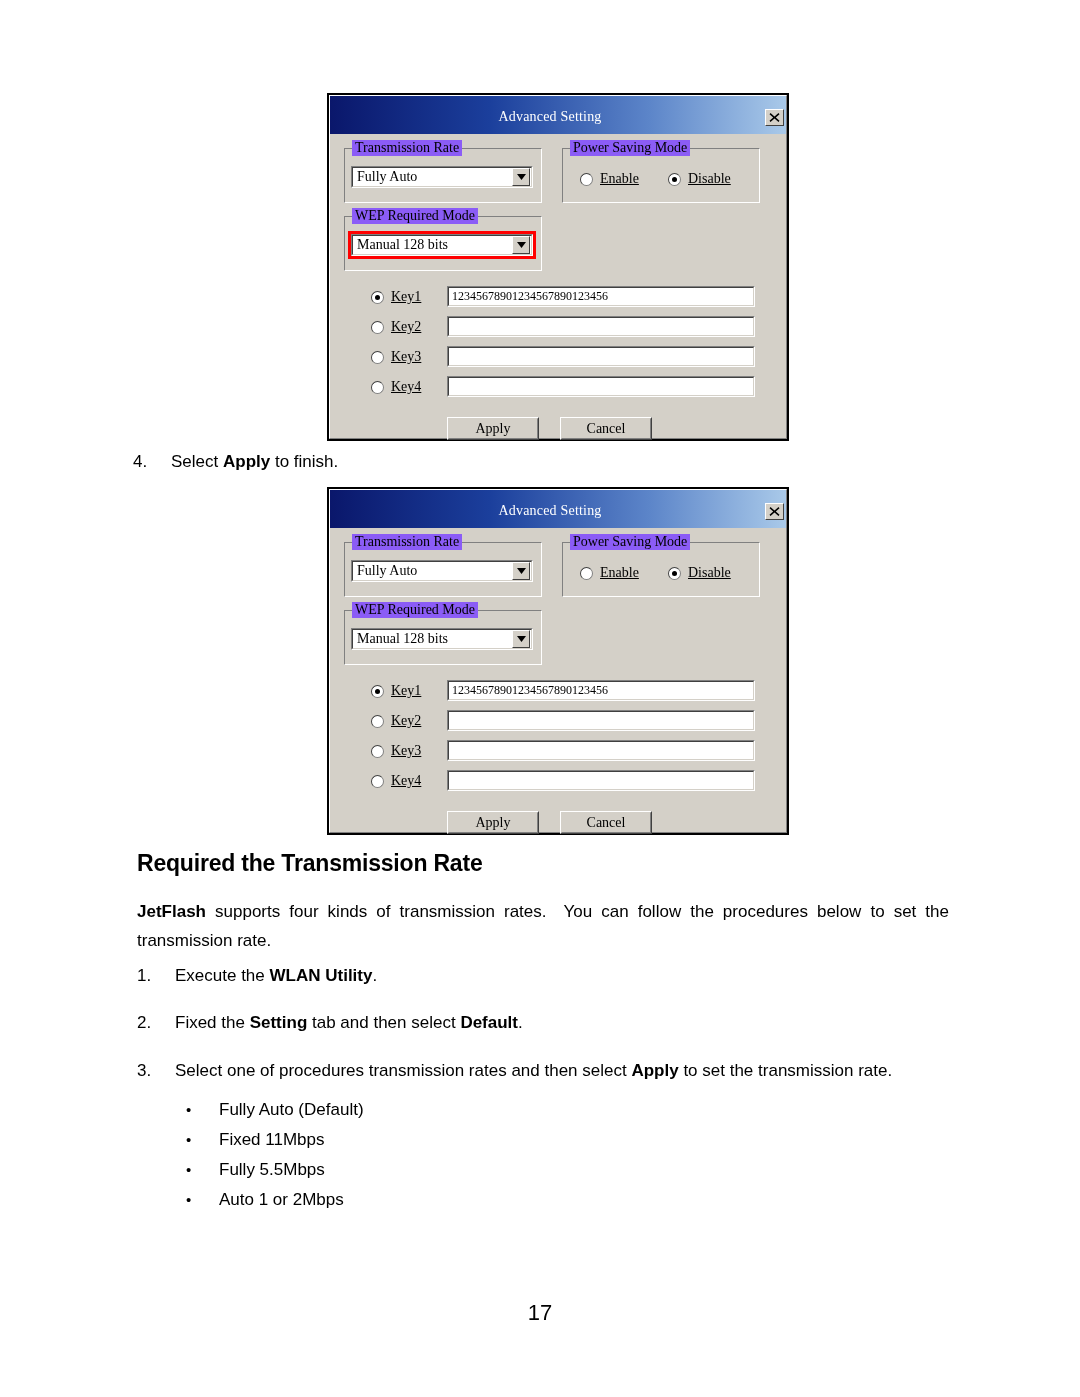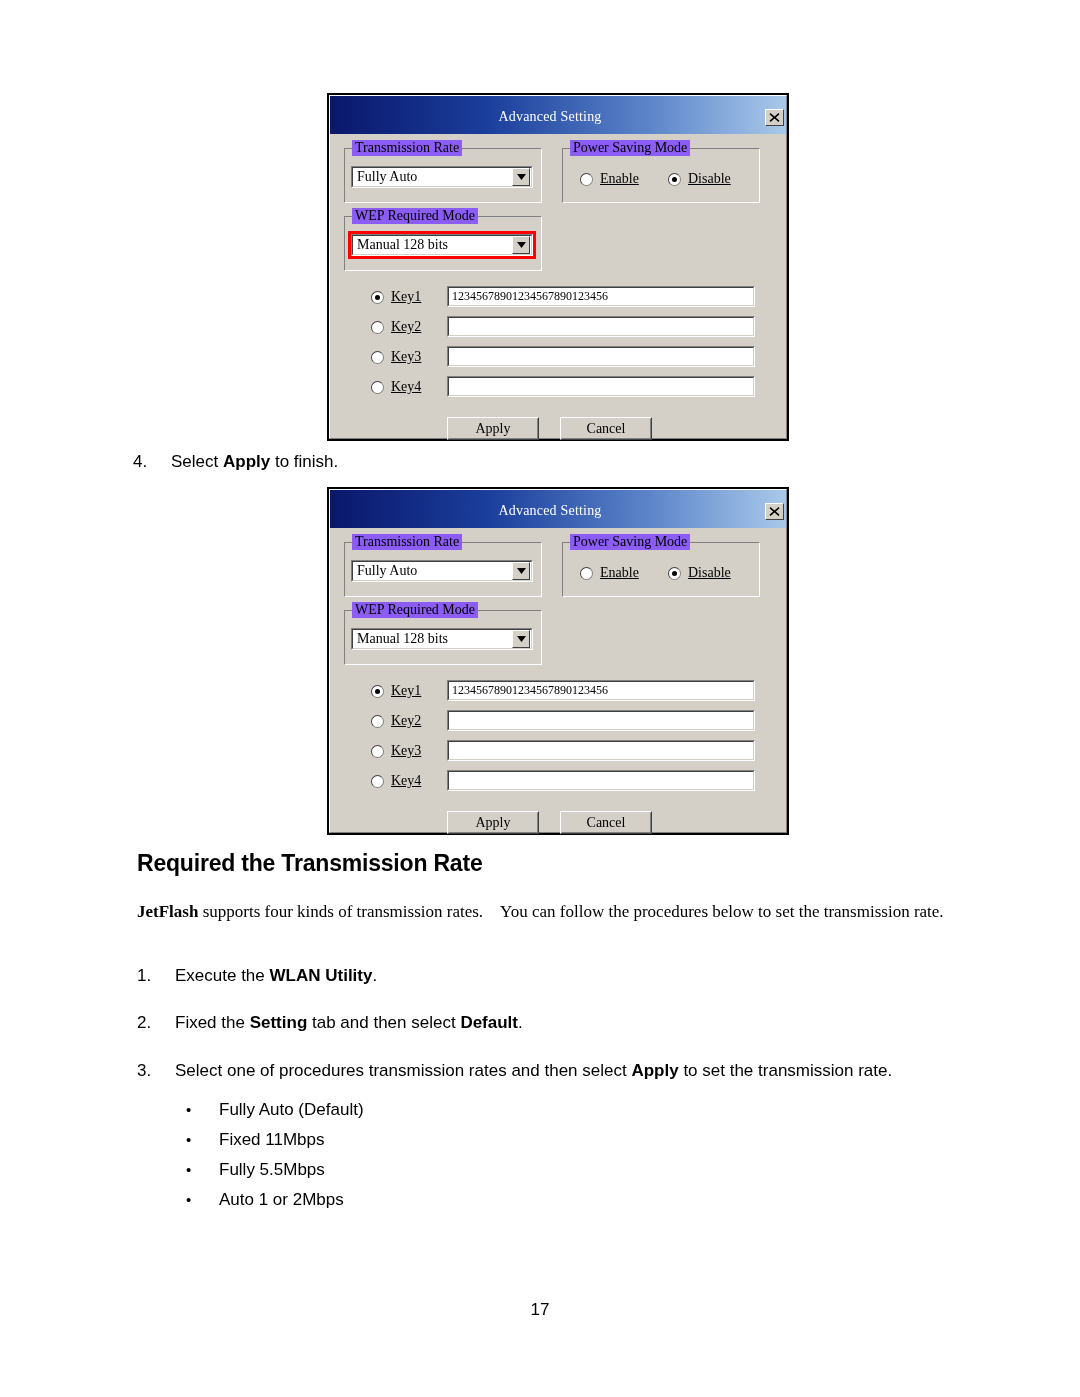--- a/index.html
+++ b/index.html
@@ -242,41 +242,41 @@
   }
   .section-title {
     position: absolute;
     font-family: "Liberation Sans", sans-serif;
     font-size: 23px;
     font-weight: bold;
     letter-spacing: -0.2px;
   }
   .para {
     position: absolute;
-    font-family: Liberation Serif, serif;
+    font-family: Liberation Sans, sans-serif;
     font-size: 17px;
     line-height: 29px;
     text-align: justify;
   }
   .bullet-line {
     position: absolute;
     display: flex;
     font-family: "Liberation Sans", sans-serif;
     font-size: 17px;
     align-items: baseline;
   }
   .bullet-dot {
     width: 33px;
     flex: 0 0 auto;
     font-size: 15px;
   }
   .page-num {
     position: absolute;
     font-family: "Liberation Sans", sans-serif;
-    font-size: 17px;
+    font-size: 22px;
     text-align: center;
   }
   b { font-weight: bold; }
 </style>
 </head>
 <body>
 
 <div class="dlg" id="dlg1" style="left:327px; top:93px; height:348px;">
   <div class="dlg-inner" style="height:100%; box-sizing:border-box;">
 

